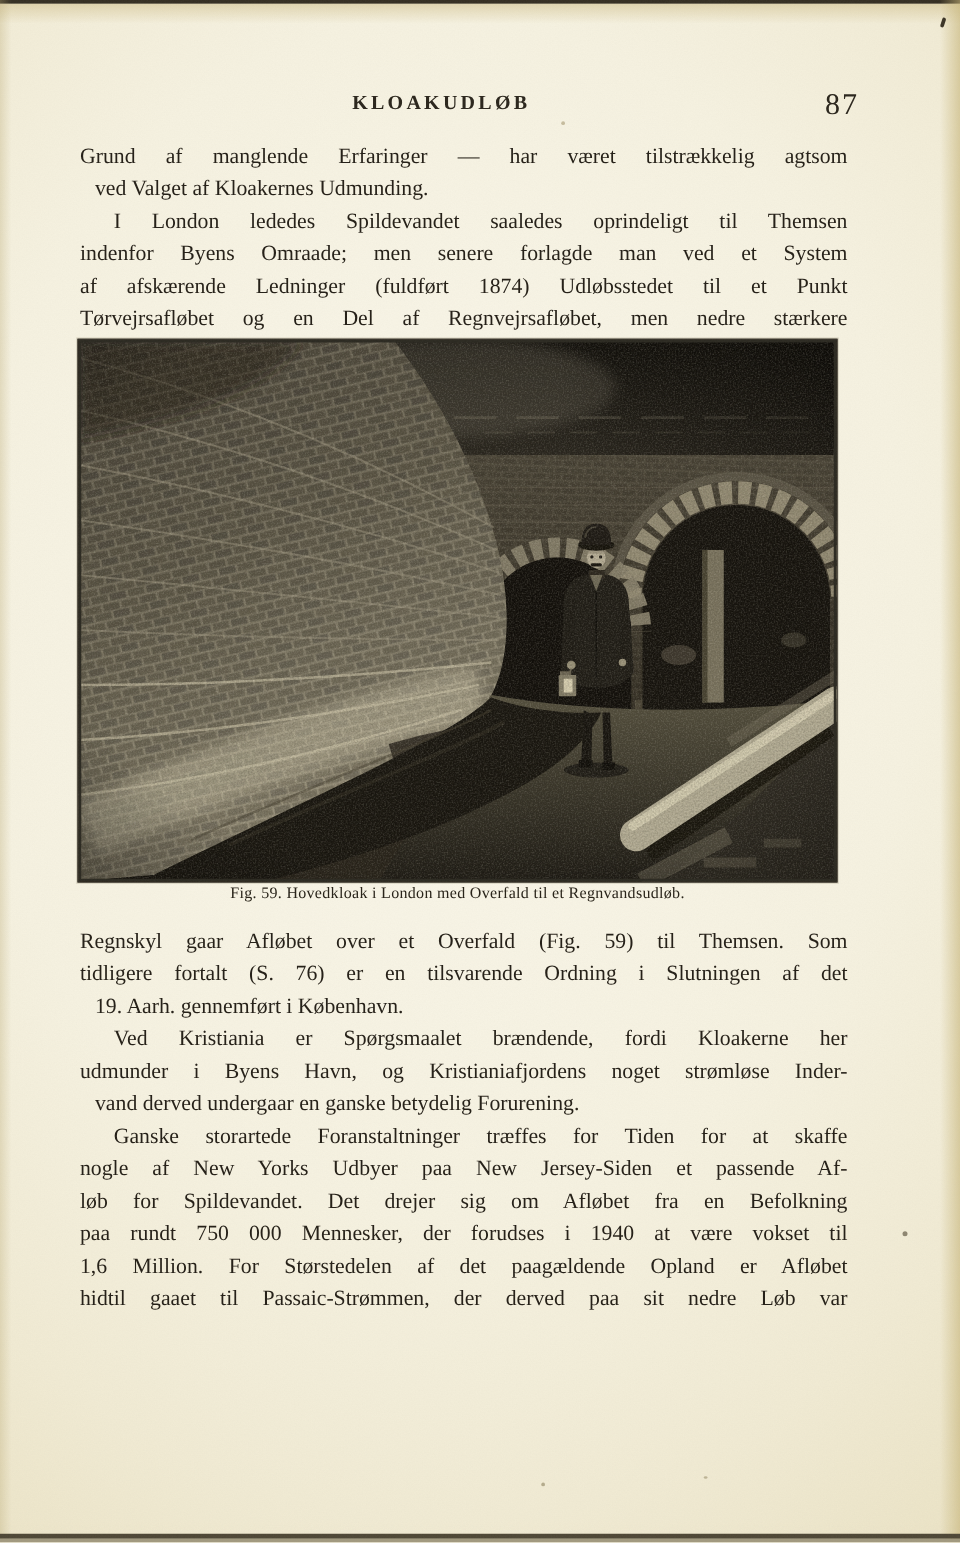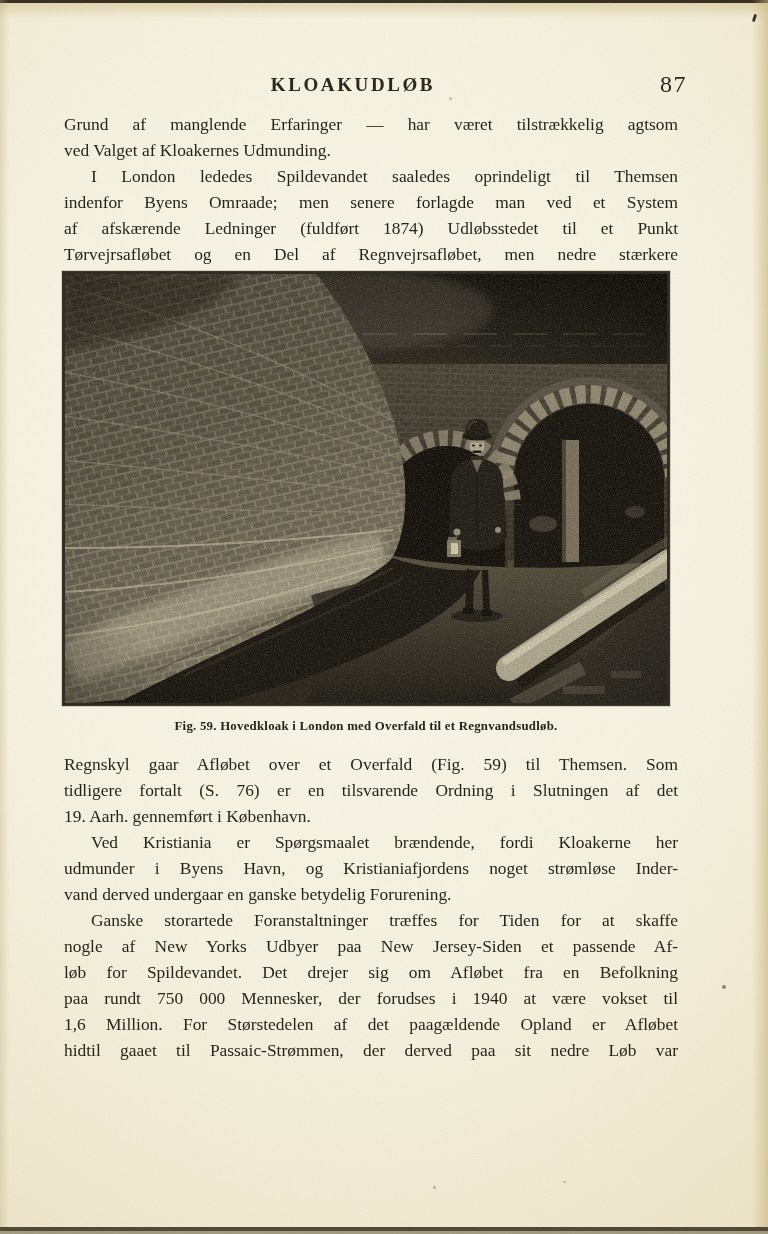--- a/index.html
+++ b/index.html
@@ -21,38 +21,38 @@
     background:linear-gradient(to right, rgba(186,170,118,.32), rgba(186,170,118,0));}
   .speck{position:absolute;border-radius:50%;}
   .speck.s1{left:753px;top:14px;width:3px;height:8px;background:#3c3527;transform:rotate(18deg);border-radius:2px;}
   .speck.s2{left:722px;top:985px;width:4px;height:4px;background:#8e8671;}
   .speck.s3{left:449px;top:97px;width:3px;height:3px;background:#c6bc9e;}
   .speck.s4{left:433px;top:1186px;width:3px;height:3px;background:#b4ab8d;}
   .speck.s5{left:563px;top:1181px;width:3px;height:2px;background:#bdb496;}
 
   
   .running-head{position:absolute;left:46px;top:74px;width:614px;text-align:center;
-    font-size:19px;font-weight:bold;letter-spacing:2.6px;color:#2b261d;}
+    font-size:16px;font-weight:bold;letter-spacing:2.6px;color:#2b261d;}
   .page-number{position:absolute;left:660px;top:71px;font-size:24px;
     letter-spacing:1.5px;color:#2b261d;}
 
   
   .content{position:absolute;left:64px;top:111px;width:614px;
     font-size:17.4px;line-height:26px;color:#241f17;}
   .ln{text-align:justify;text-align-last:justify;}
-  .ln.end{text-align-last:auto;}
+  .ln.end{text-align-last:auto;margin-left:12px;}
   .ln.ind{text-indent:27px;}
 
   
   .figure{margin:4px 0 0 -2px;width:608px;}
   .photo-frame{width:606px;height:433px;border:1px solid #37332a;background:#241f17;
     box-shadow:0 0 0 1px rgba(120,110,85,.25);}
   .photo-frame svg{display:block;}
-  .caption{margin-top:12px;margin-bottom:17px;width:608px;text-align:center;
-    font-size:12.8px;font-weight:bold;letter-spacing:.25px;color:#272218;line-height:16px;}
+  .caption{margin-top:0;margin-bottom:17px;width:608px;text-align:center;
+    font-size:12.8px;font-weight:normal;letter-spacing:.25px;color:#272218;line-height:16px;}
 
   .page-grain{position:absolute;inset:0;pointer-events:none;opacity:.09;}
 </style>
 </head>
 <body>
 
 <div class="page">
 
   <div class="edge-top"></div>
   <div class="edge-top-band"></div>

